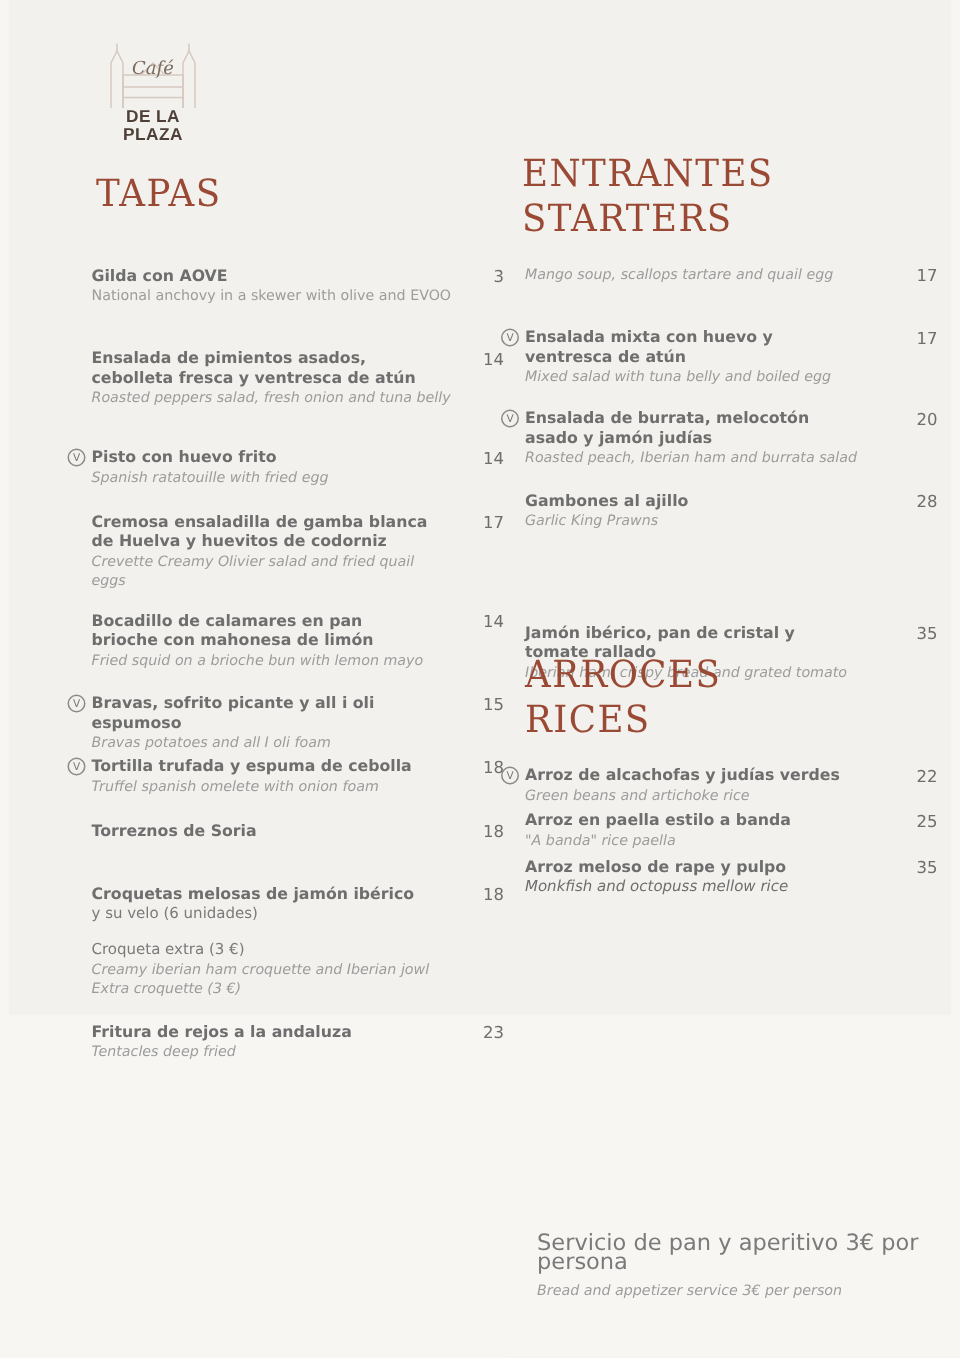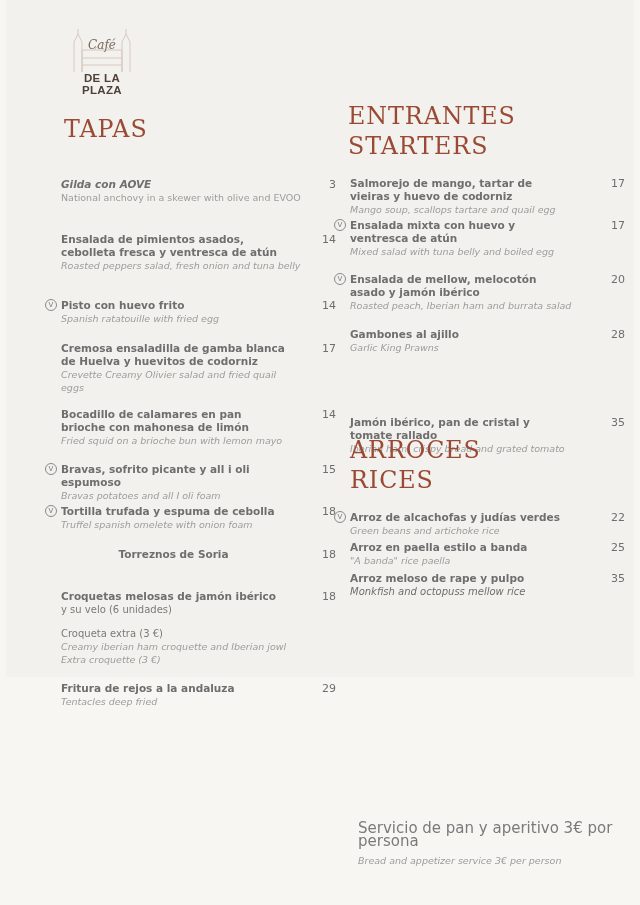--- a/index.html
+++ b/index.html
@@ -31,21 +31,21 @@
     position: absolute;
     font-family: "DejaVu Serif", serif; font-weight: normal;
     color: #9a4a34; font-size: 25px; line-height: 30px; letter-spacing: 1px;
     transform: scaleX(0.95); transform-origin: left;
   }
   .item { position: absolute; width: 275px; }
   .item .name {
     font-family: "DejaVu Sans", sans-serif; font-weight: bold; font-size: 10.5px;
     line-height: 13px; color: #6e6e6e; width: 225px;
   }
-  .item .name.it { font-style: italic; }
+  .item .name.it { }
   .item .sub {
     font-size: 10px; line-height: 13px; color: #7a7a7a; width: 240px;
   }
   .item .desc {
     font-family: "DejaVu Sans", sans-serif; font-style: italic; font-size: 9.5px;
     line-height: 13px; color: #9c9c9c; width: 240px;
   }
   .item .desc.dark { color: #6e6e6e; font-size: 10px; }
   .item .desc.plain { font-style: normal; }
   .item .price {
@@ -123,64 +123,63 @@
     <div class="price">15</div>
   </div>
 
   <div class="item" style="left:55px; top:505px;">
     <span class="veg">V</span>
     <div class="name">Tortilla trufada y espuma de cebolla</div>
     <div class="desc">Truffel spanish omelete with onion foam</div>
     <div class="price">18</div>
   </div>
 
-  <div class="item" style="left:55px; top:548px;text-align:center;">
+  <div class="item" style="left:55px; top:548px;">
     <div class="name">Torreznos de Soria</div>
     <div class="price">18</div>
   </div>
 
   <div class="item" style="left:55px; top:590px;">
     <div class="name">Croquetas melosas de jamón ibérico</div>
     <div class="sub">y su velo (6 unidades)</div>
     <div class="price">18</div>
   </div>
 
   <div class="item" style="left:55px; top:627px;">
     <div class="sub">Croqueta extra  (3 €)</div>
     <div class="desc" style="width:260px">Creamy iberian ham croquette and Iberian jowl</div>
     <div class="desc">Extra croquette (3 €)</div>
   </div>
 
   <div class="item" style="left:55px; top:682px;">
     <div class="name">Fritura de rejos a la andaluza</div>
     <div class="desc">Tentacles deep fried</div>
-    <div class="price">29</div>
+    <div class="price">23</div>
   </div>
 
   <div class="section-title" style="left:342px; top:101px;">
     <div>ENTRANTES</div>
     <div>STARTERS</div>
   </div>
 
   <div class="item" style="left:344px; top:177px;">
-    <div class="name">Salmorejo de mango, tartar de vieiras y huevo de codorniz</div>
     <div class="desc">Mango soup, scallops tartare and quail egg</div>
     <div class="price">17</div>
   </div>
 
   <div class="item" style="left:344px; top:219px;">
     <span class="veg">V</span>
     <div class="name">Ensalada mixta con huevo y ventresca de atún</div>
     <div class="desc">Mixed salad with tuna belly and boiled egg</div>
     <div class="price">17</div>
   </div>
 
   <div class="item" style="left:344px; top:273px;">
     <span class="veg">V</span>
-    <div class="name">Ensalada de mellow, melocotón asado y jamón ibérico</div>
+    <div class="name">Ensalada de burrata, melocotón asado y jamón judías</div>
     <div class="desc" style="width:260px">Roasted peach, Iberian ham and burrata salad</div>
     <div class="price">20</div>
   </div>
 
   <div class="item" style="left:344px; top:328px;">
     <div class="name">Gambones al ajillo</div>
     <div class="desc">Garlic King Prawns</div>
     <div class="price">28</div>
   </div>
 

